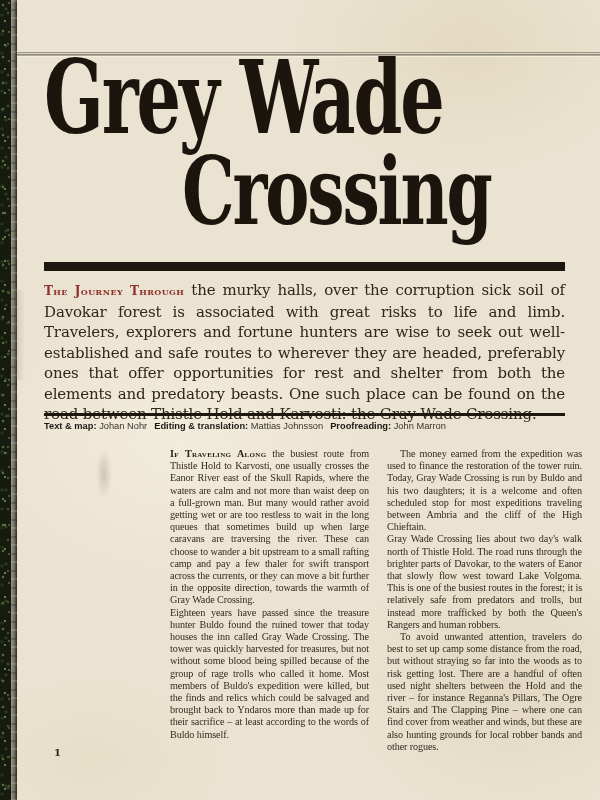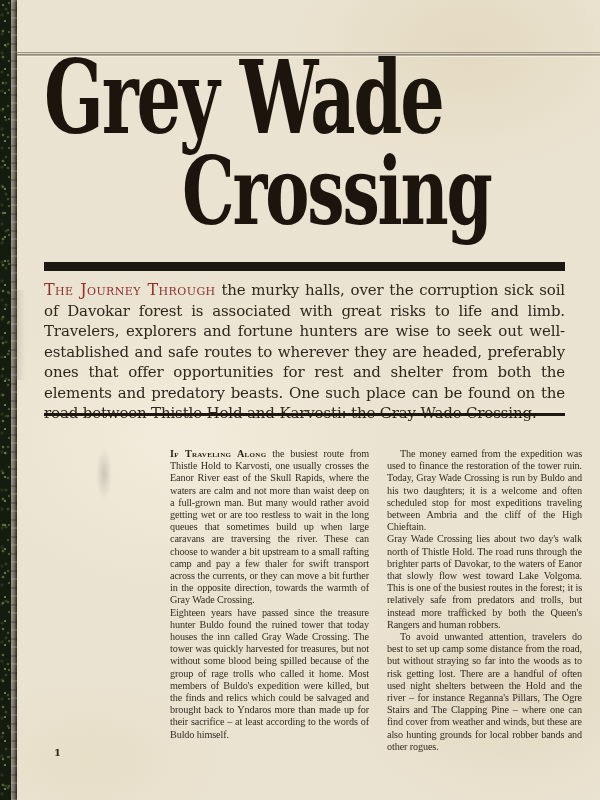--- a/index.html
+++ b/index.html
@@ -55,22 +55,22 @@
   .title-line.l2{left:182px;top:144px;font-size:92px;line-height:92px;transform:scaleX(.72) scaleY(1.02);}
 
   .thick-bar{position:absolute;left:44px;top:262px;width:521px;height:9px;background:#1d1711;}
 
   .intro{
     position:absolute;left:44px;top:280px;width:521px;margin:0;
     font-family:"DejaVu Serif",serif;font-size:15px;line-height:20.5px;letter-spacing:-.15px;
     color:#2f261c;text-align:justify;
   }
   .intro .lead{
-    font-variant:small-caps;font-weight:normal;color:#8e2f2b;
-    font-size:16px;letter-spacing:.4px;
+    font-variant:small-caps;font-weight:bold;color:#8e2f2b;
+    font-size:12px;letter-spacing:.4px;
   }
 
   .credits-rule{position:absolute;left:44px;top:413px;width:521px;height:2.5px;background:#1d1711;}
   .credits{
     position:absolute;left:44px;top:420px;width:530px;margin:0;
     font-family:"Liberation Sans",sans-serif;font-size:9.3px;line-height:12px;color:#3a332b;
     white-space:nowrap;
   }
   .credits b{color:#1c1813;}
   .credit-item{margin-right:7px;}
@@ -113,20 +113,21 @@
     <span class="title-line l1">Grey Wade</span>
     <span class="title-line l2">Crossing</span>
   </h1>
 
   <div class="thick-bar"></div>
 
   <p class="intro"><span class="lead">The Journey Through</span> <span>the murky halls, over the corruption sick soil of Davokar forest is associated with great risks to life and limb. Travelers, explorers and fortune hunters are wise to seek out well-established and safe routes to wherever they are headed, preferably ones that offer opportunities for rest and shelter from both the elements and predatory beasts. One such place can be found on the road between Thistle Hold and Karvosti: the Gray Wade Crossing.</span></p>
 
   <div class="credits-rule"></div>
 
+  <p class="credits"><span class="credit-item"><b>Text &amp; map:</b> <span>Johan Nohr</span></span><span class="credit-item"><b>Editing &amp; translation:</b> <span>Mattias Johnsson</span></span><span class="credit-item"><b>Proofreading:</b> <span>John Marron</span></span></p>
 
   <div class="columns">
     <div class="col left">
       <p><span class="lead-sc">If Traveling Along</span> <span>the busiest route from Thistle Hold to Karvosti, one usually crosses the Eanor River east of the Skull Rapids, where the waters are calm and not more than waist deep on a full-grown man. But many would rather avoid getting wet or are too restless to wait in the long queues that sometimes build up when large caravans are traversing the river. These can choose to wander a bit upstream to a small rafting camp and pay a few thaler for swift transport across the currents, or they can move a bit further in the opposite direction, towards the warmth of Gray Wade Crossing.</span></p>
       <p>Eighteen years have passed since the treasure hunter Buldo found the ruined tower that today houses the inn called Gray Wade Crossing. The tower was quickly harvested for treasures, but not without some blood being spilled because of the group of rage trolls who called it home. Most members of Buldo's expedition were killed, but the finds and relics which could be salvaged and brought back to Yndaros more than made up for their sacrifice – at least according to the words of Buldo himself.</p>
     </div>
     <div class="col right">
       <p class="indent">The money earned from the expedition was used to finance the restoration of the tower ruin. Today, Gray Wade Crossing is run by Buldo and his two daughters; it is a welcome and often scheduled stop for most expeditions traveling between Ambria and the cliff of the High Chieftain.</p>
       <p>Gray Wade Crossing lies about two day's walk north of Thistle Hold. The road runs through the brighter parts of Davokar, to the waters of Eanor that slowly flow west toward Lake Volgoma. This is one of the busiest routes in the forest; it is relatively safe from predators and trolls, but instead more trafficked by both the Queen's Rangers and human robbers.</p>
       <p class="indent">To avoid unwanted attention, travelers do best to set up camp some distance from the road, but without straying so far into the woods as to risk getting lost. There are a handful of often used night shelters between the Hold and the river – for instance Reganna's Pillars, The Ogre Stairs and The Clapping Pine – where one can find cover from weather and winds, but these are also hunting grounds for local robber bands and other rogues.</p>

